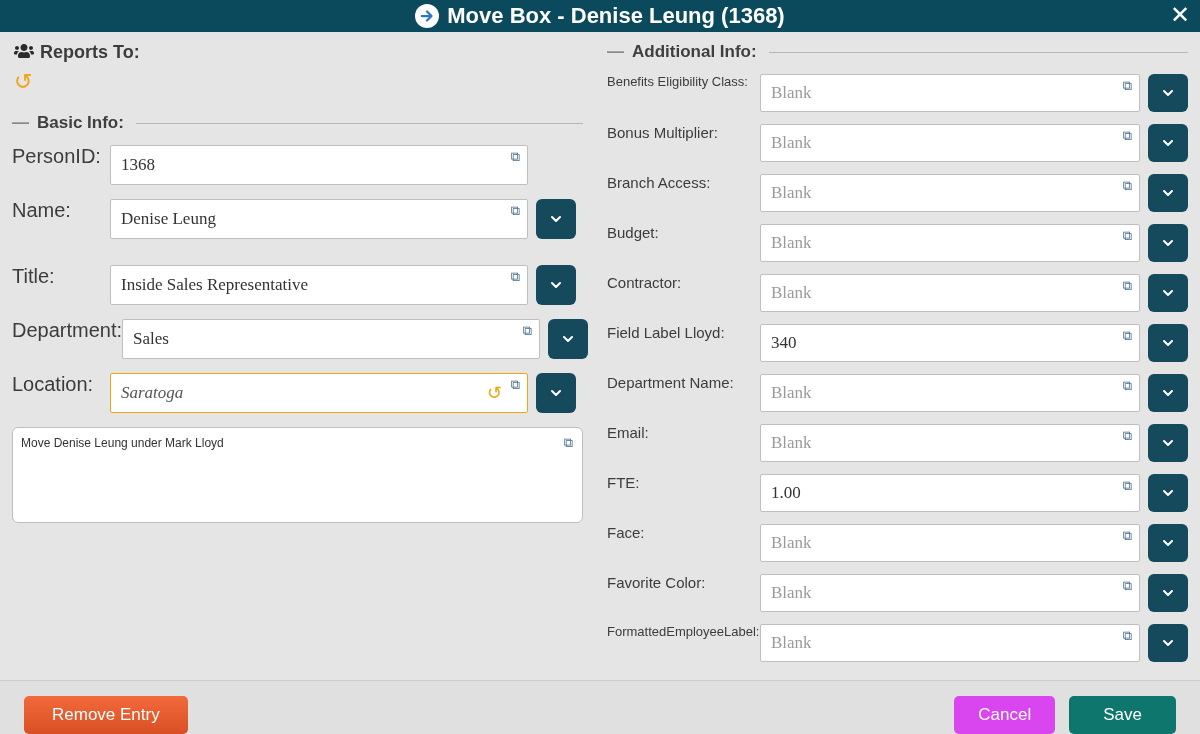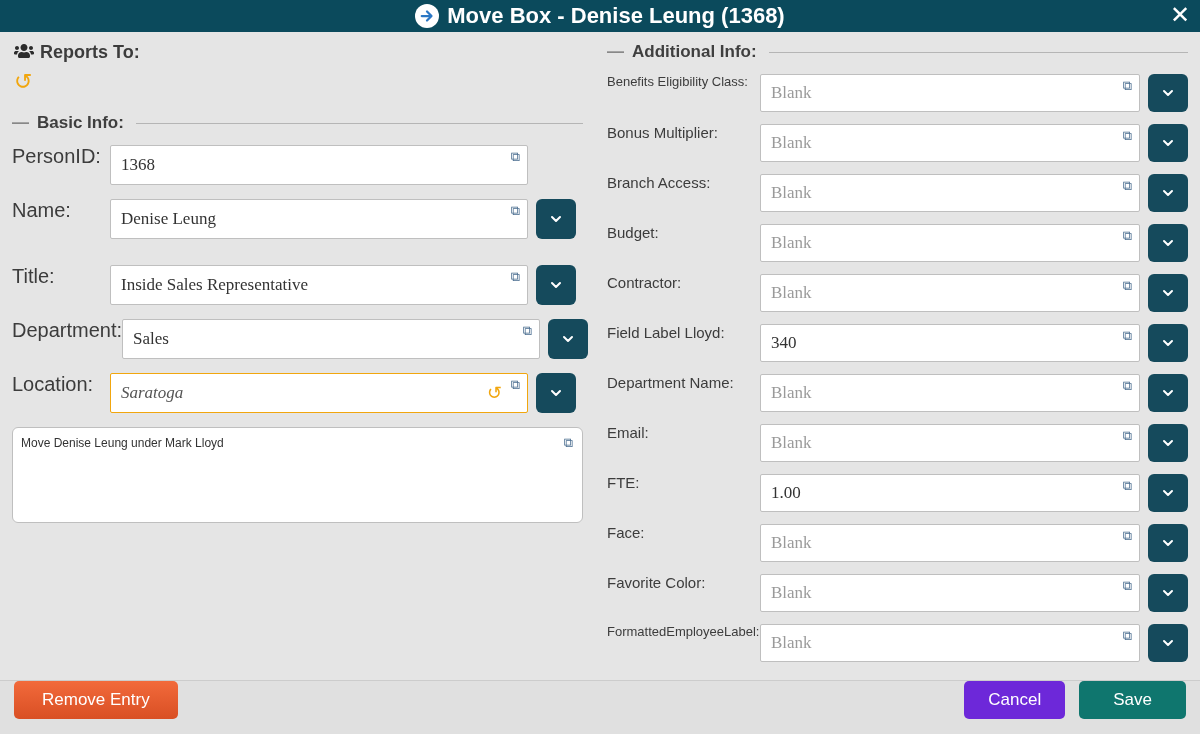--- a/index.html
+++ b/index.html
@@ -209,41 +209,41 @@
     font-size: 12px;
     font-family: inherit;
     resize: none;
     background: #fff;
     color: #333;
   }
   .footer {
     height: 54px;
     background: #e0e0e0;
     display: flex;
-    align-items: flex-start;
-    padding: 0 14px;
+    align-items: flex-end;
+    padding: 0 24px;
     border-top: 1px solid #ccc;
   }
   .footer-spacer { flex: 1; }
   .btn {
     height: 38px;
     border-radius: 5px;
     font-size: 17px;
     border: none;
     cursor: pointer;
     padding: 0 24px;
     font-family: inherit;
   }
   .btn-remove {
     background: linear-gradient(#f26a3b, #d94f24);
     color: #fff;
     padding: 0 28px;
   }
   .btn-cancel {
-    background: #6d28d9;
+    background: #d946ef;
     color: #fff;
     margin-right: 14px;
   }
   .btn-save {
     background: #0f766e;
     color: #fff;
     padding: 0 34px;
   }
   svg.icon-sm { width: 18px; height: 18px; }
   svg.icon-mag { width: 18px; height: 18px; }

